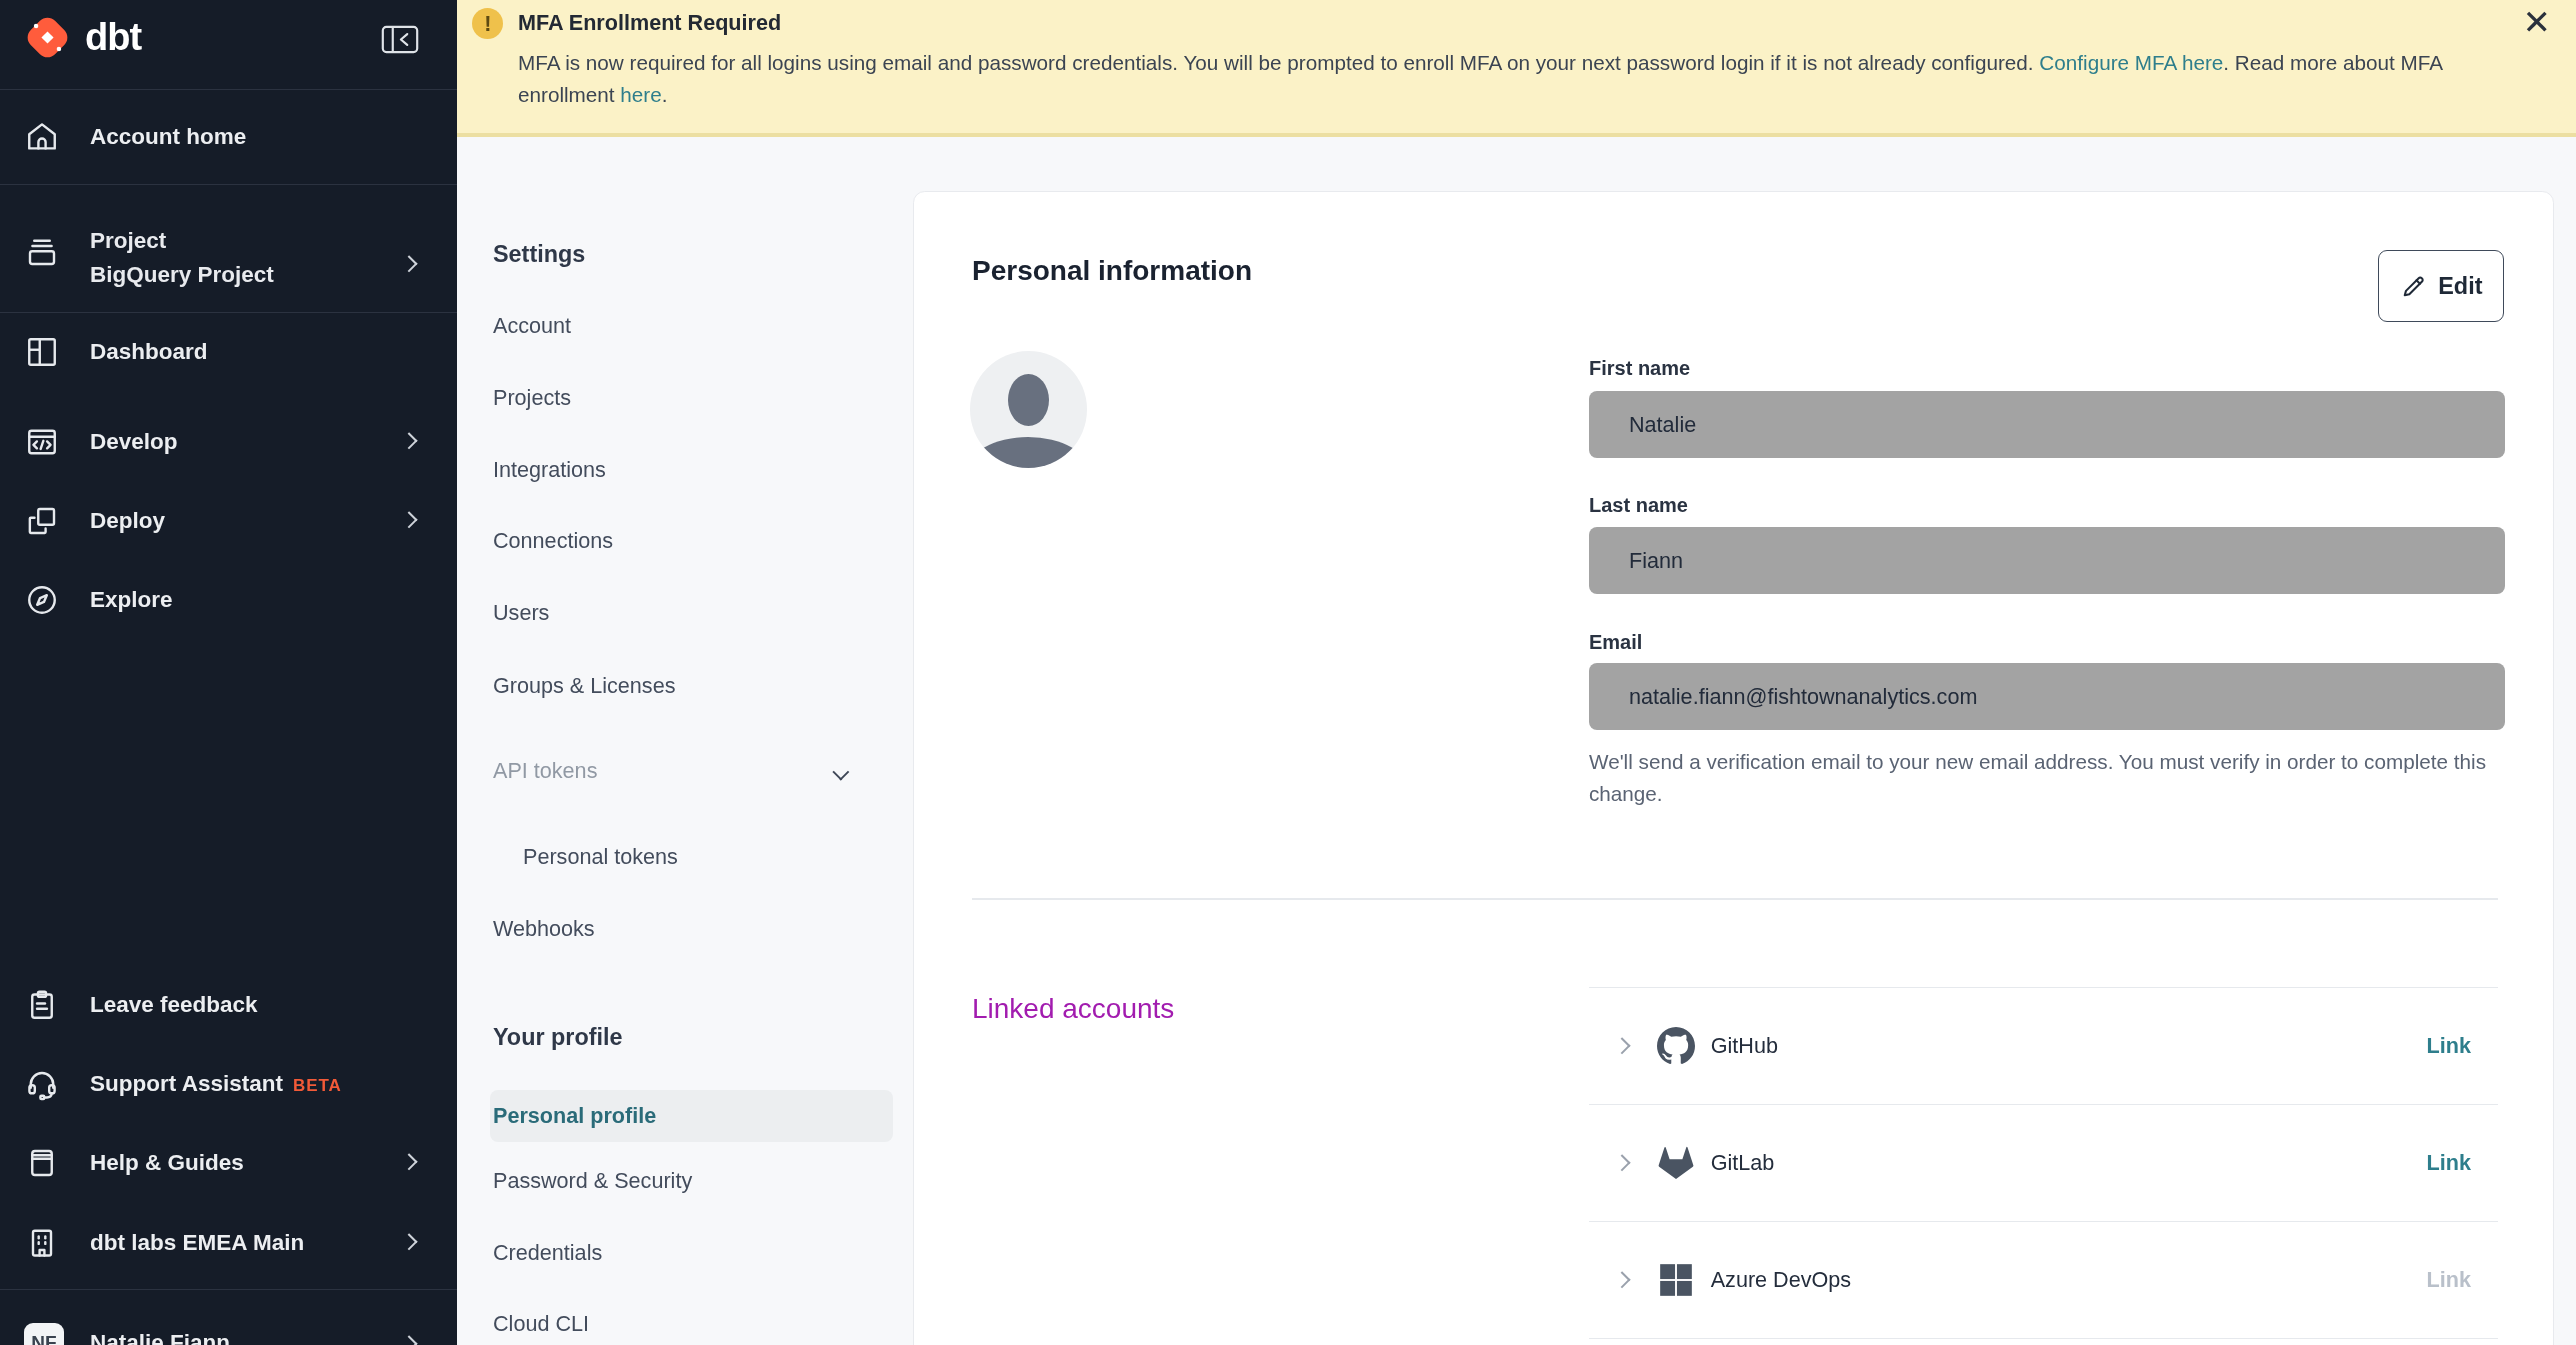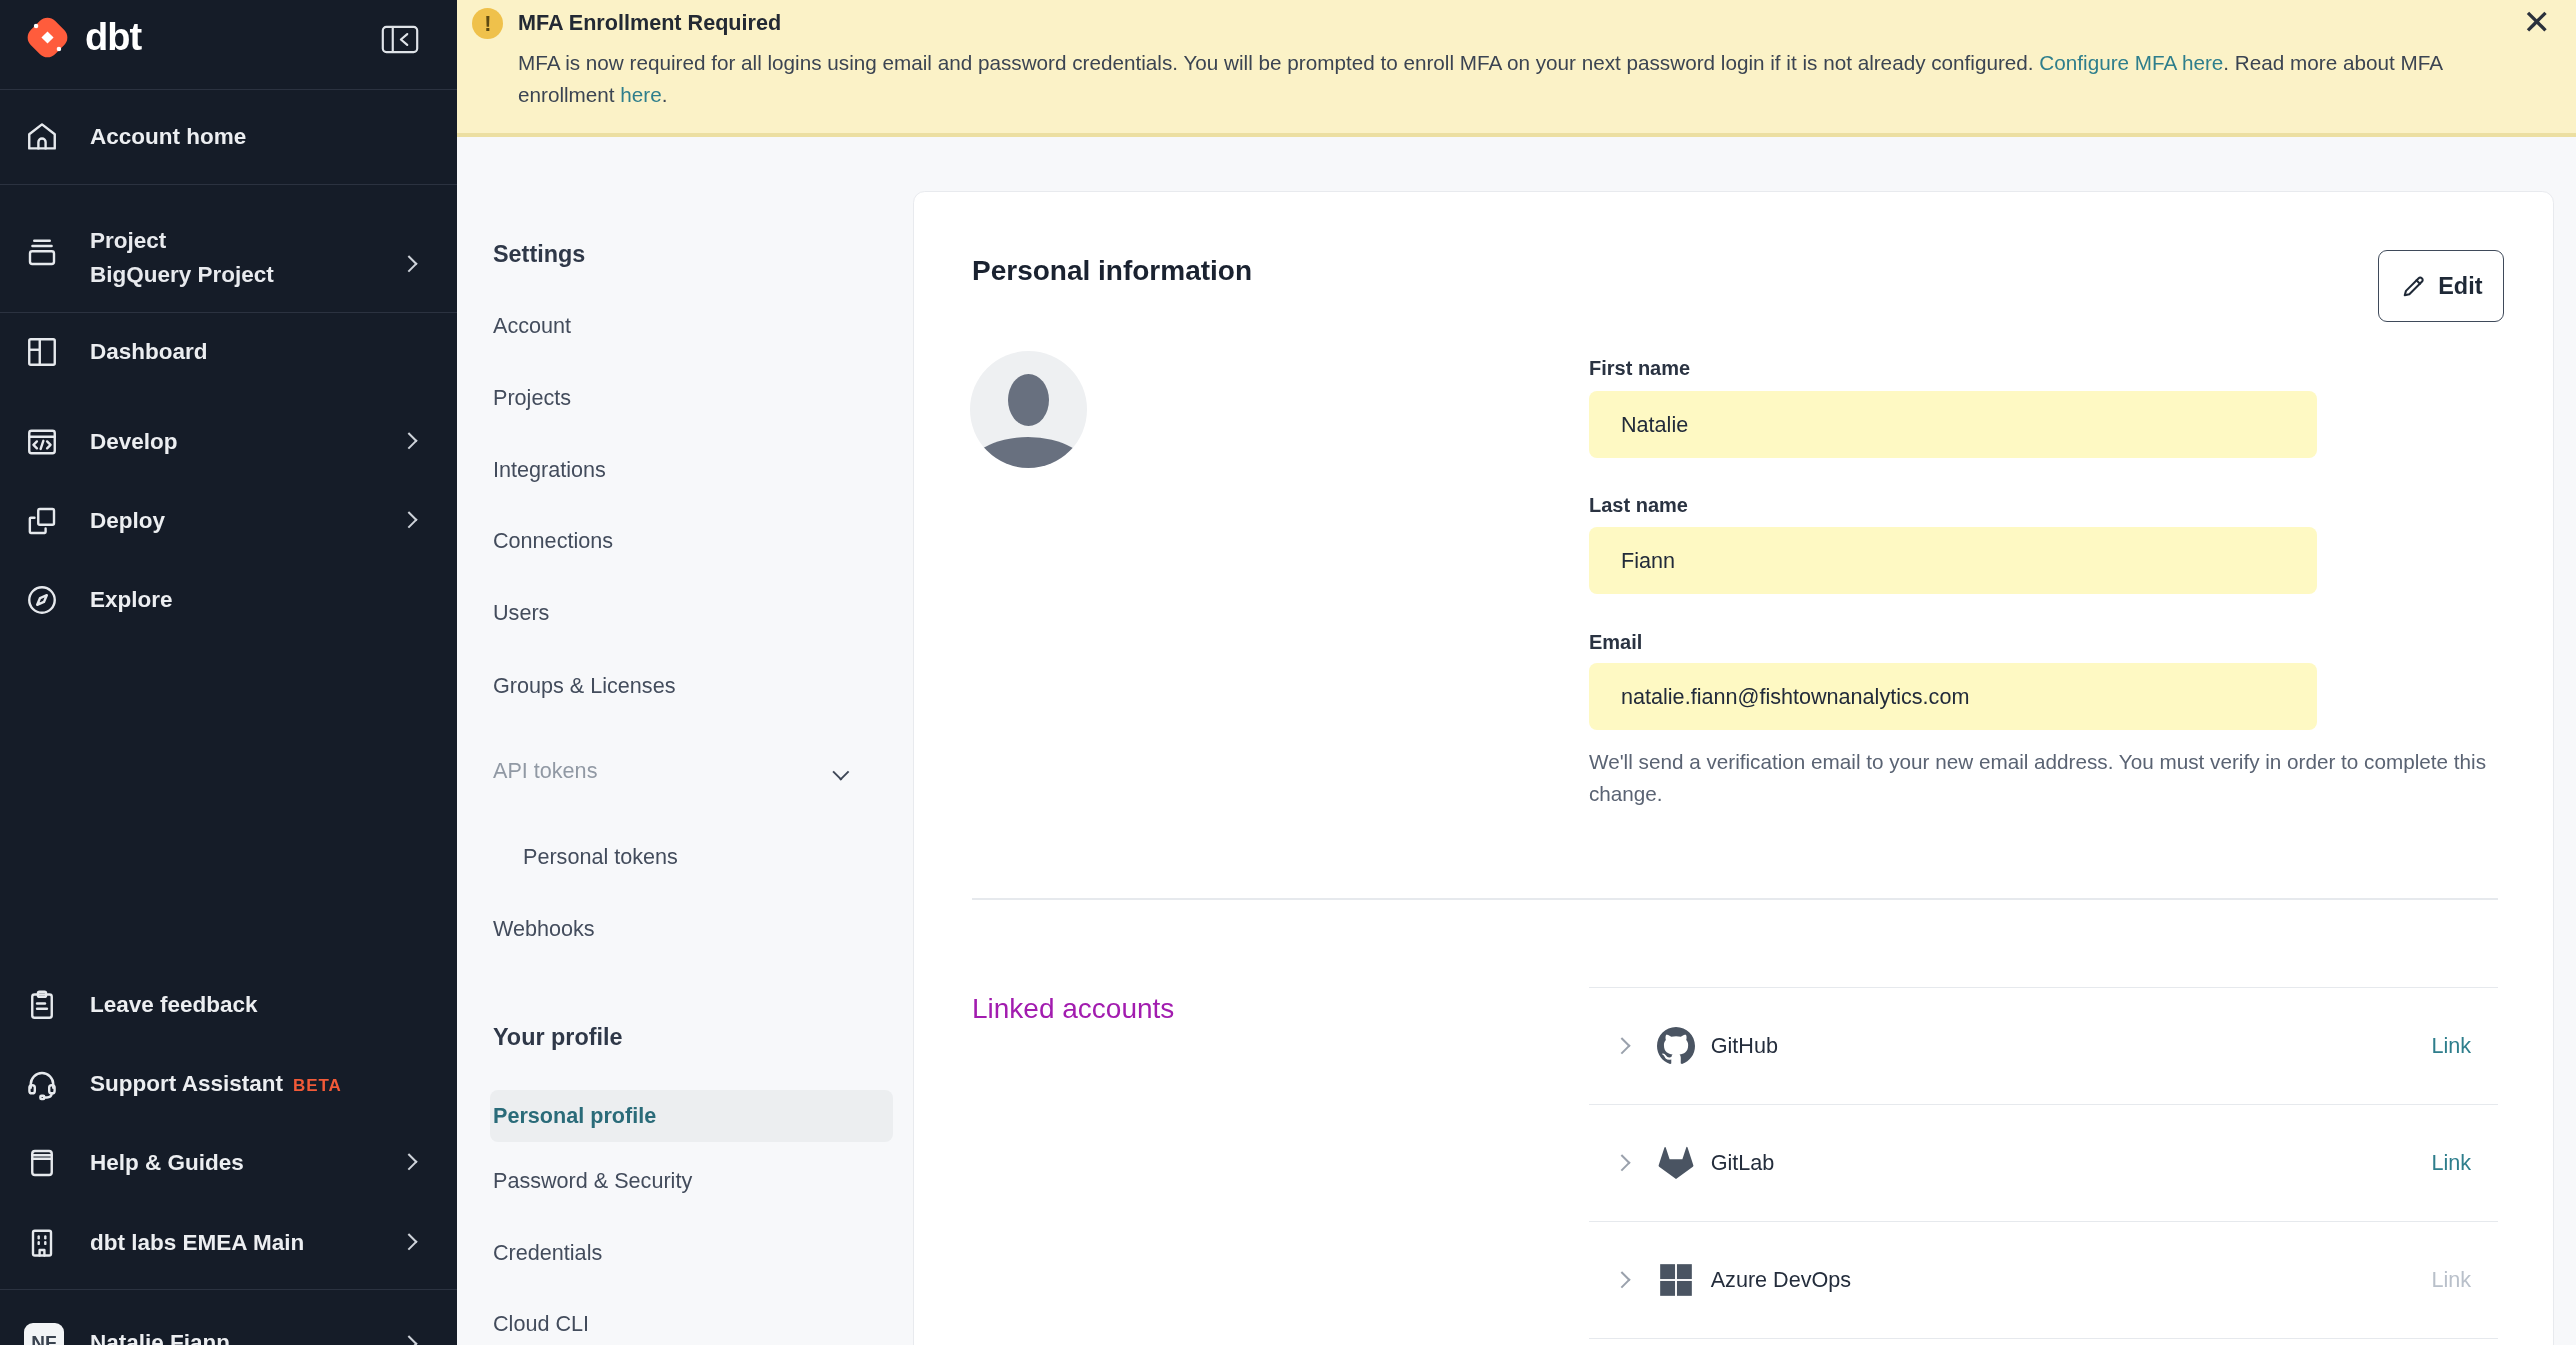--- a/index.html
+++ b/index.html
@@ -47,31 +47,31 @@
 
   
   .card { position:absolute; left:913px; top:191px; width:1641px; height:1241px; background:#ffffff; border:0.9px solid #e8eaee; border-radius:11.7px; }
   .card-title { position:absolute; left:58px; top:63px; font-size:28px; font-weight:700; color:#1a2230; }
   .edit-btn { position:absolute; left:1464px; top:58px; width:126px; height:72px; background:#fff; border:1.8px solid #3f4a5a; border-radius:9px; display:flex; align-items:center; justify-content:center; gap:11.7px; cursor:pointer; }
   .edit-btn span { font-size:23.4px; font-weight:600; color:#1f2937; }
   .avatar { position:absolute; left:56px; top:159px; width:117px; height:117px; border-radius:50%; background:#eef0f2; overflow:hidden; }
   .avatar .head { position:absolute; left:38px; top:23.4px; width:41px; height:52px; border-radius:50%; background:#68707f; }
   .avatar .body { position:absolute; left:-3.6px; top:86px; width:124px; height:72px; border-radius:50%; background:#68707f; }
   .f-label { position:absolute; left:675px; font-size:20px; font-weight:600; color:#2a3342; }
-  .f-input { position:absolute; left:675px; width:728px; height:67px; background:#fef9c3; border:none; border-radius:8px; padding-left:32px; font-size:21.6px; color:#222b3a; font-family:"Liberation Sans", sans-serif; }
+  .f-input { position:absolute; left:675px; width:916px; height:67px; background:#a3a3a3; border:none; border-radius:8px; padding-left:40px; font-size:21.6px; color:#222b3a; font-family:"Liberation Sans", sans-serif; }
   .helper { position:absolute; left:675px; top:554px; width:916px; font-size:20.7px; line-height:32px; color:#5a6373; }
   .hdiv { position:absolute; left:58px; top:706px; width:1526px; height:1.8px; background:#e6e9ed; }
   .linked-h { position:absolute; left:58px; top:801px; font-size:28px; font-weight:400; color:#a21caf; }
   .rows { position:absolute; left:675px; top:0; width:909px; }
   .row-div { position:absolute; left:0; width:909px; height:0.9px; background:#e6e9ed; }
   .acct-row { position:absolute; left:0; width:909px; height:117px; display:flex; align-items:center; }
   .acct-row .chev { margin-left:27px; }
   .acct-row .aicon { margin-left:29px; width:38px; height:38px; }
   .acct-row .alabel { margin-left:16px; font-size:21.6px; font-weight:500; color:#242d3c; }
-  .acct-row .link { margin-left:auto; margin-right:27px; font-size:21.6px; font-weight:400; color:#2e7e8c; cursor:pointer; }
+  .acct-row .link { margin-left:auto; margin-right:27px; font-size:21.6px; font-weight:700; color:#2e7e8c; cursor:pointer; }
   .acct-row .link.disabled { color:#b9c0ca; cursor:default; }
   svg { display:block; }
 </style>
 </head>
 <body>
 
 <div class="page">
 
   <aside class="sidebar">
     <div class="logo-row">

